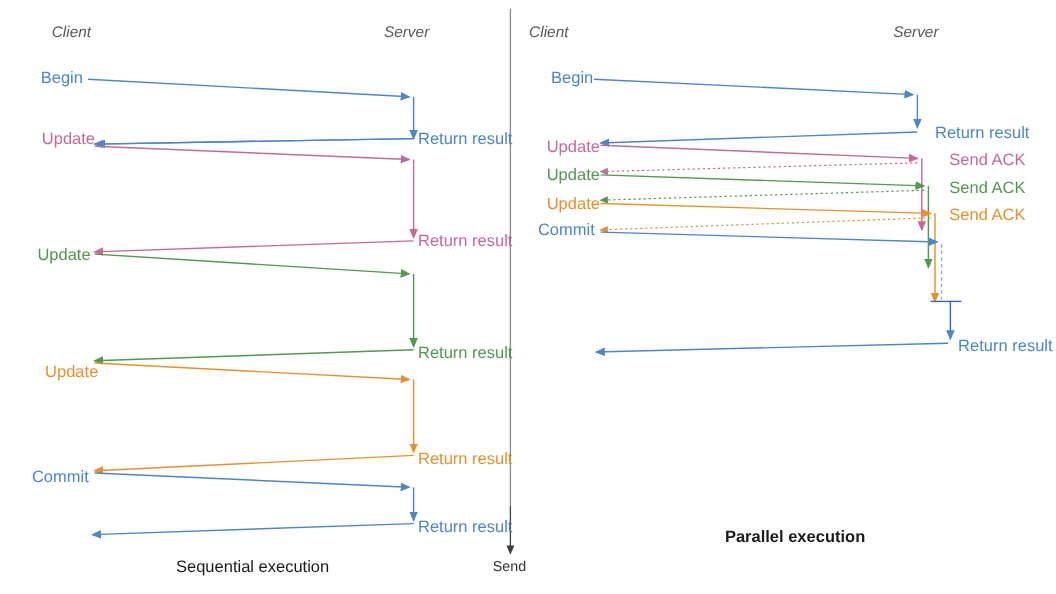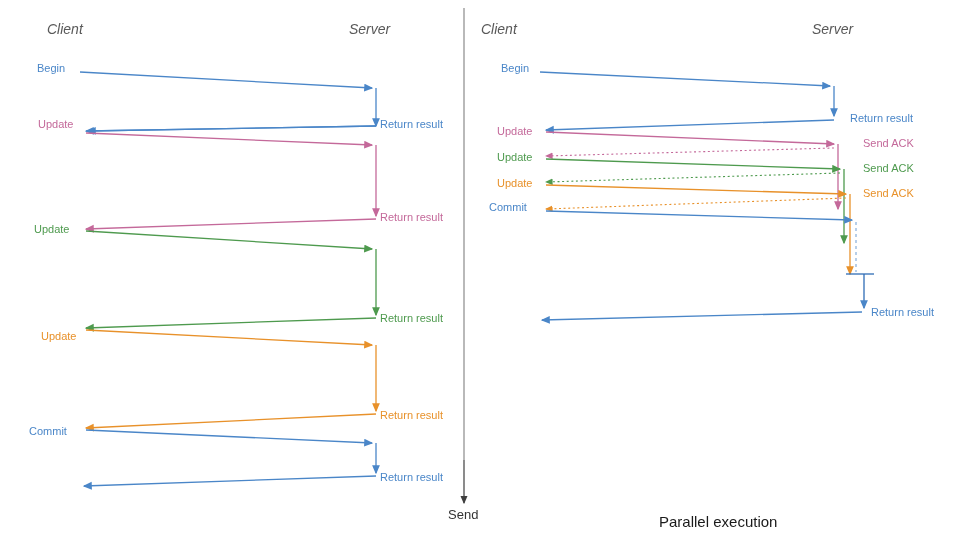--- a/index.html
+++ b/index.html
@@ -1,20 +1,20 @@
 <!DOCTYPE html>
 <html><head>
 <meta charset="utf-8">
 <style>
   html,body{margin:0;padding:0;background:#ffffff;}
   body{width:960px;height:540px;overflow:hidden;
        font-family:"Liberation Sans","DejaVu Sans",sans-serif;}
   #stage{position:relative;width:960px;height:540px;background:#fff;}
   svg#diagram{position:absolute;left:0;top:0;width:960px;height:540px;}
-  .lbl{position:absolute;white-space:nowrap;font-size:11px;line-height:1;}
+  .lbl{position:absolute;white-space:nowrap;font-size:15px;line-height:1;}
   .actor{font-style:italic;color:#595959;font-size:14px;}
   .caption{color:#1a1a1a;font-size:15px;}
   .timelbl{color:#333333;font-size:13px;}
 </style>
 </head>
 <body>
 
 <div id="stage">
 
   <svg id="diagram" viewBox="0 0 960 540">
@@ -128,36 +128,37 @@
 
   <div class="lbl" style="left:34px;top:224px;color:#4e9a4e;">Update</div>
   <div class="lbl" style="left:380px;top:313px;color:#4e9a4e;">Return result</div>
 
   <div class="lbl" style="left:41px;top:331px;color:#e8912a;">Update</div>
   <div class="lbl" style="left:380px;top:410px;color:#e8912a;">Return result</div>
 
   <div class="lbl" style="left:29px;top:426px;color:#4a86c8;">Commit</div>
   <div class="lbl" style="left:380px;top:472px;color:#4a86c8;">Return result</div>
 
+  <div class="lbl caption" style="left:160px;top:508px;">Sequential execution</div>
 
   <div class="lbl actor" style="left:481px;top:22px;">Client</div>
   <div class="lbl actor" style="left:812px;top:22px;">Server</div>
 
   <div class="lbl" style="left:501px;top:63px;color:#4a86c8;">Begin</div>
   <div class="lbl" style="left:850px;top:113px;color:#4a86c8;">Return result</div>
 
   <div class="lbl" style="left:497px;top:126px;color:#c4699a;">Update</div>
   <div class="lbl" style="left:863px;top:138px;color:#c4699a;">Send ACK</div>
 
   <div class="lbl" style="left:497px;top:152px;color:#4e9a4e;">Update</div>
   <div class="lbl" style="left:863px;top:163px;color:#4e9a4e;">Send ACK</div>
 
   <div class="lbl" style="left:497px;top:178px;color:#e8912a;">Update</div>
   <div class="lbl" style="left:863px;top:188px;color:#e8912a;">Send ACK</div>
 
   <div class="lbl" style="left:489px;top:202px;color:#4a86c8;">Commit</div>
   <div class="lbl" style="left:871px;top:307px;color:#4a86c8;">Return result</div>
 
-  <div class="lbl caption" style="left:659px;top:514px;">Parallel execution</div>
+  <div class="lbl caption" style="left:659px;top:481px;font-weight:bold;">Parallel execution</div>
 
   <div class="lbl timelbl" style="left:448px;top:508px;">Send</div>
 
 </div>
 
 </body></html>

